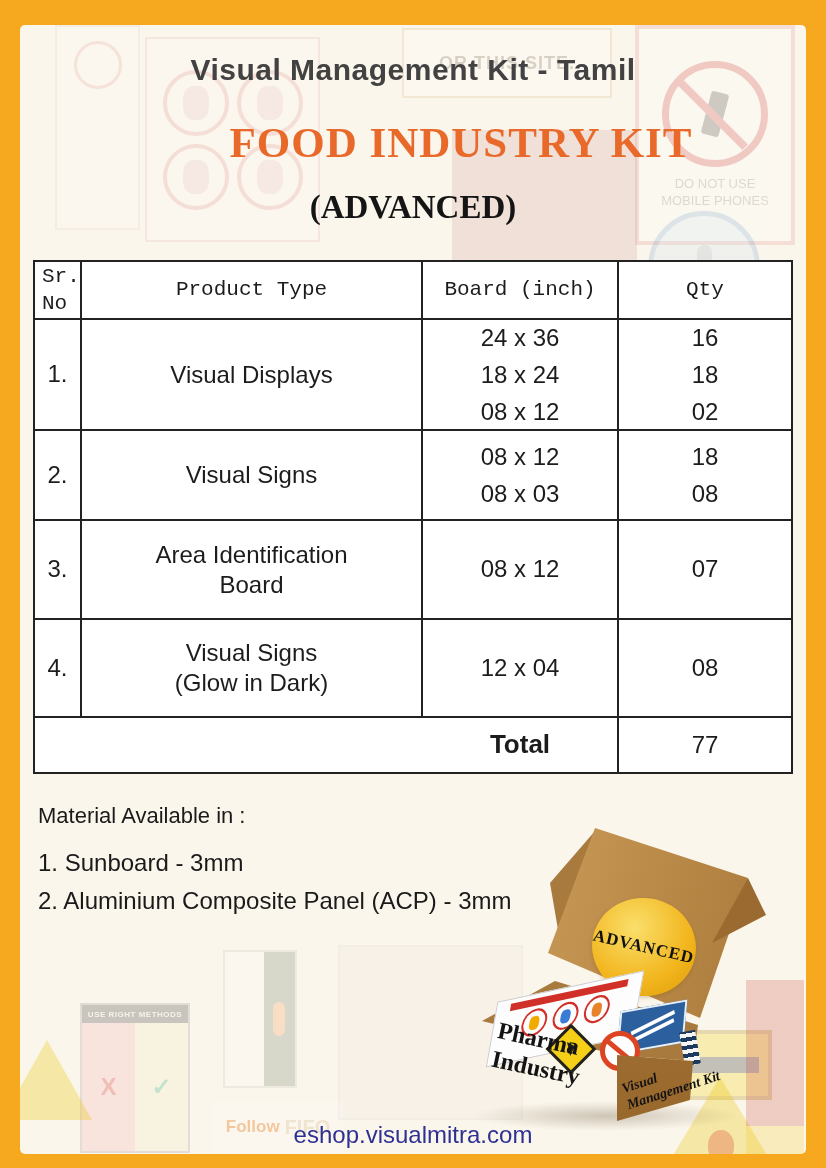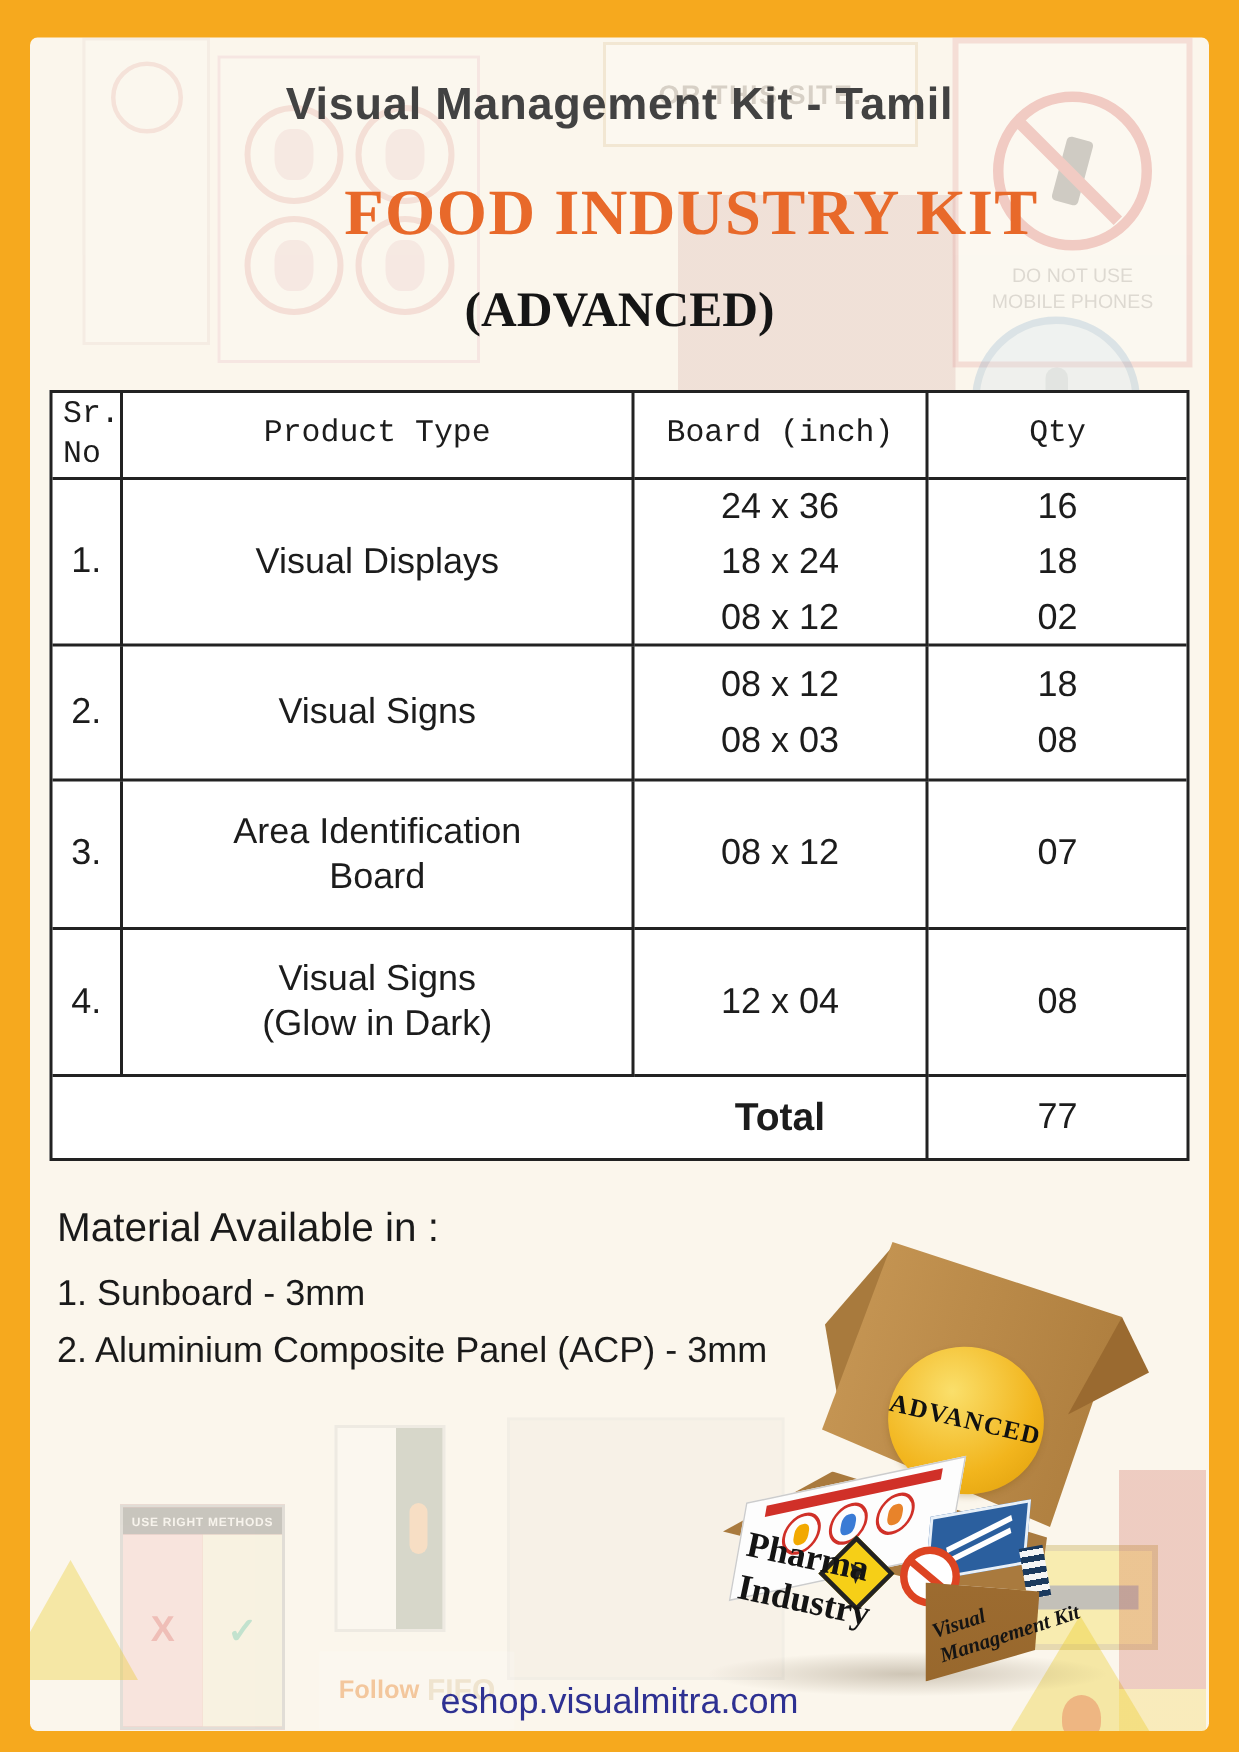--- a/index.html
+++ b/index.html
@@ -95,21 +95,21 @@
           font-size:24px; color:#1c1c1c; line-height:1.2; text-align:center; }
   .cell.nr { border-right:none; }
   .cell.nb { border-bottom:none; }
   .cell.h { font-size:21px;font-family:Liberation Mono, monospace; }
   .cell.srh { align-items:flex-start; padding-left:7px; line-height:27px; }
   .cell .pline { line-height:30px; }
   .cell.stack span { line-height:37px; }
   .cell.span2 { grid-column:1 / 3; }
   .cell.total { font-weight:bold; font-size:26px; }
 
-  .mat-h  { position:absolute; top:778px; left:18px; font-size:27px; color:#1a1a1a;text-align:right; }
+  .mat-h  { position:absolute; top:778px; left:18px; font-size:22px; color:#1a1a1a;text-align:right; }
   .mat-i1 { position:absolute; top:824px; left:18px; font-size:24px; color:#1a1a1a; }
   .mat-i2 { position:absolute; top:862px; left:18px; font-size:24px; color:#1a1a1a; }
 
   .url { position:absolute; top:1096px; left:0; width:100%; text-align:center; font-size:24px;
          color:#2E3192; }
 
   
   .boxart { position:absolute; left:430px; top:778px; width:355px; height:348px; }
   .boxart > div { position:absolute; }
   .bx-shadow { left:20px; top:298px; width:270px; height:30px;

